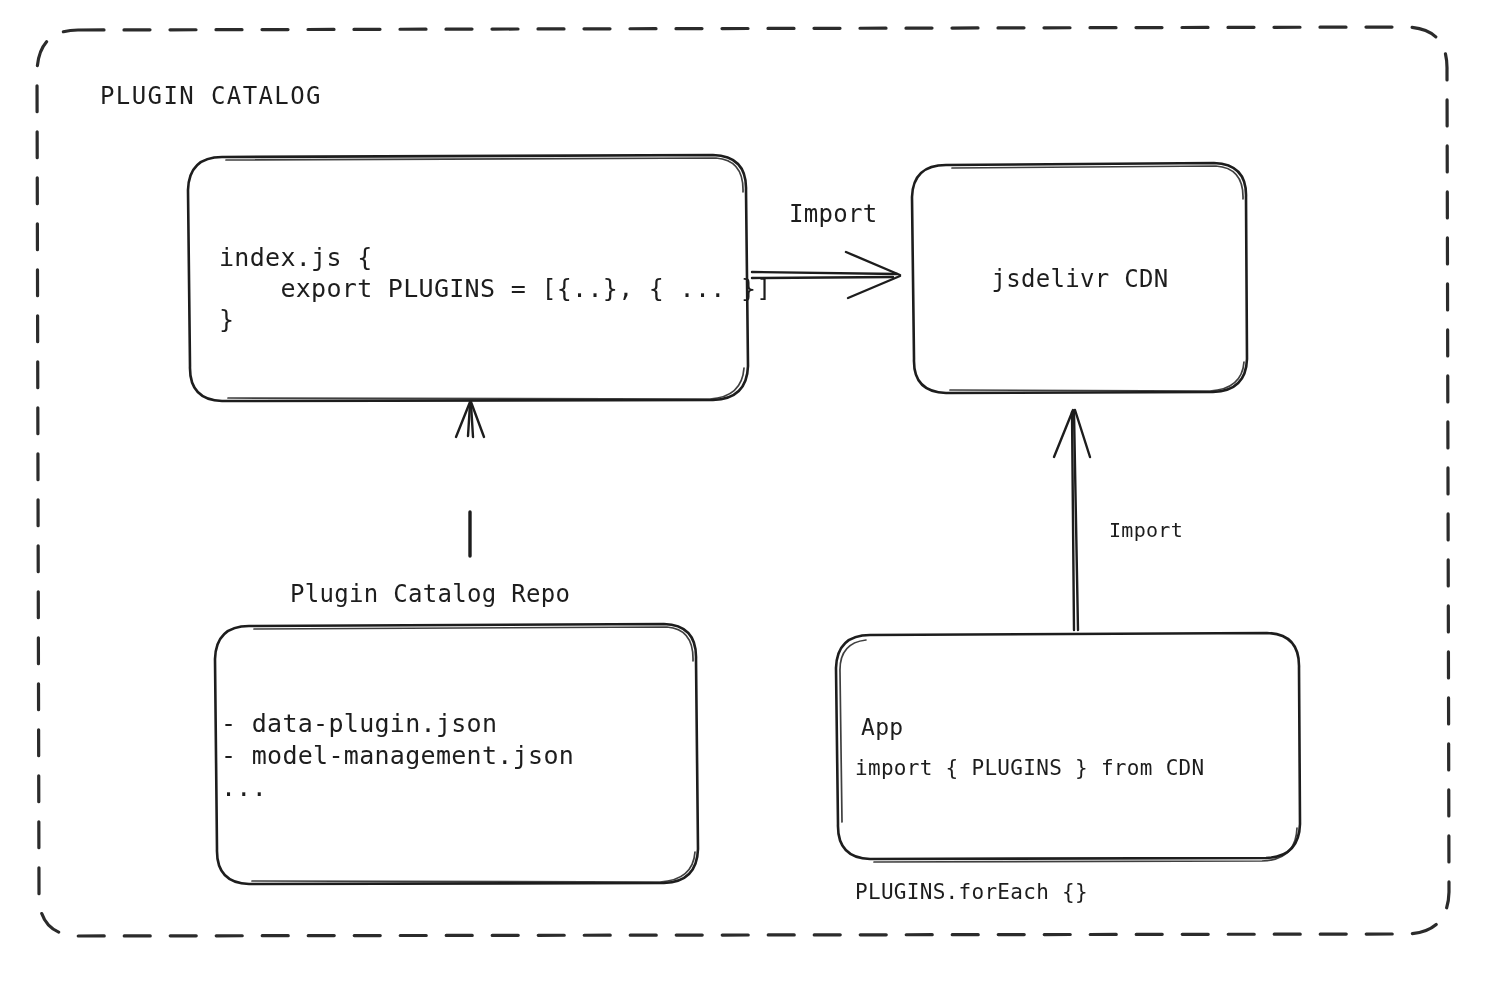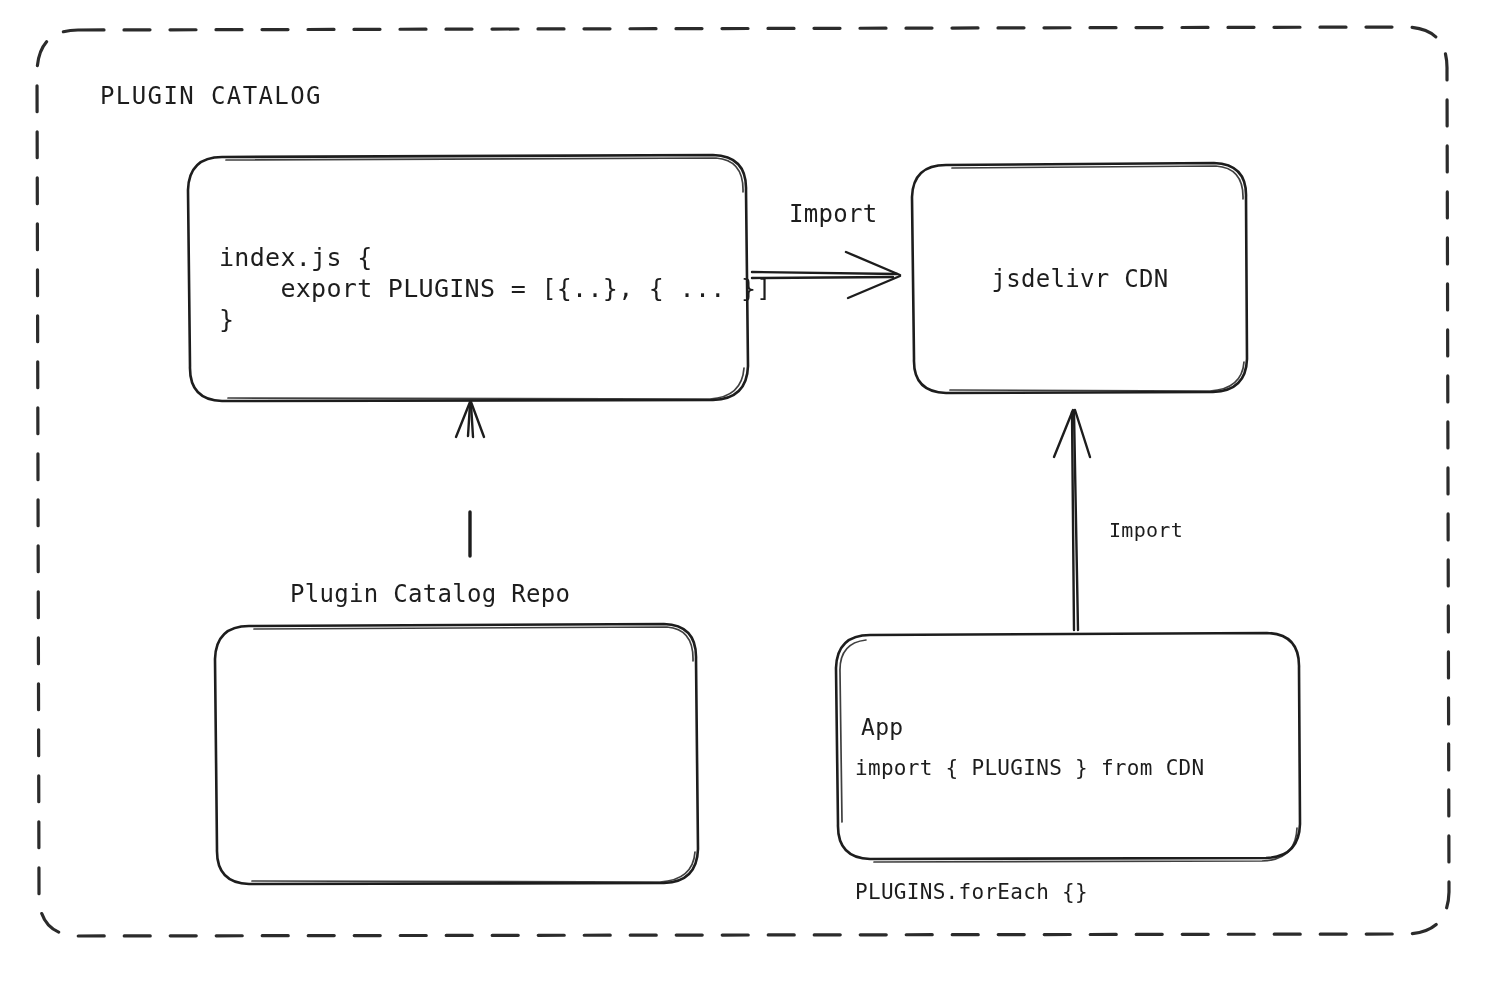--- a/index.html
+++ b/index.html
@@ -190,20 +190,23 @@
 
   <div class="txt" id="cdn-title">jsdelivr CDN</div>
 
   <div class="txt" id="cache-label">Import</div>
 
 
   <div class="txt" id="import-label">Import</div>
 
   <div class="txt" id="repo-label">Plugin Catalog Repo</div>
 
+  <div class="txt" id="repo-list">- data-plugin.json
+- model-management.json
+...</div>
 
   <div class="txt" id="app-title">App</div>
 
   <div class="txt" id="app-code">import { PLUGINS } from CDN
 
 PLUGINS.forEach {}</div>
 
 </div>
 
 </body></html>

